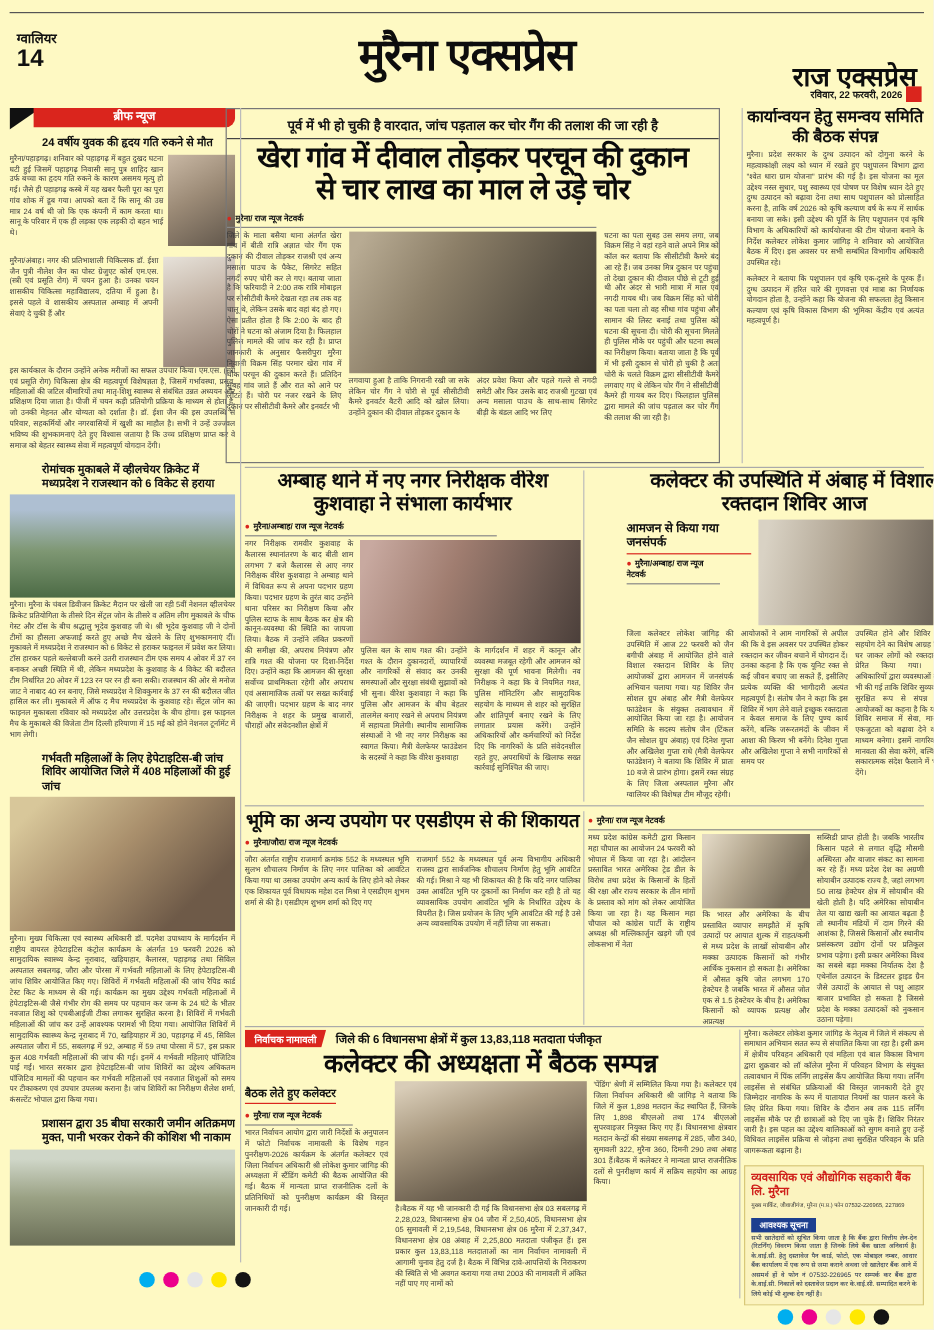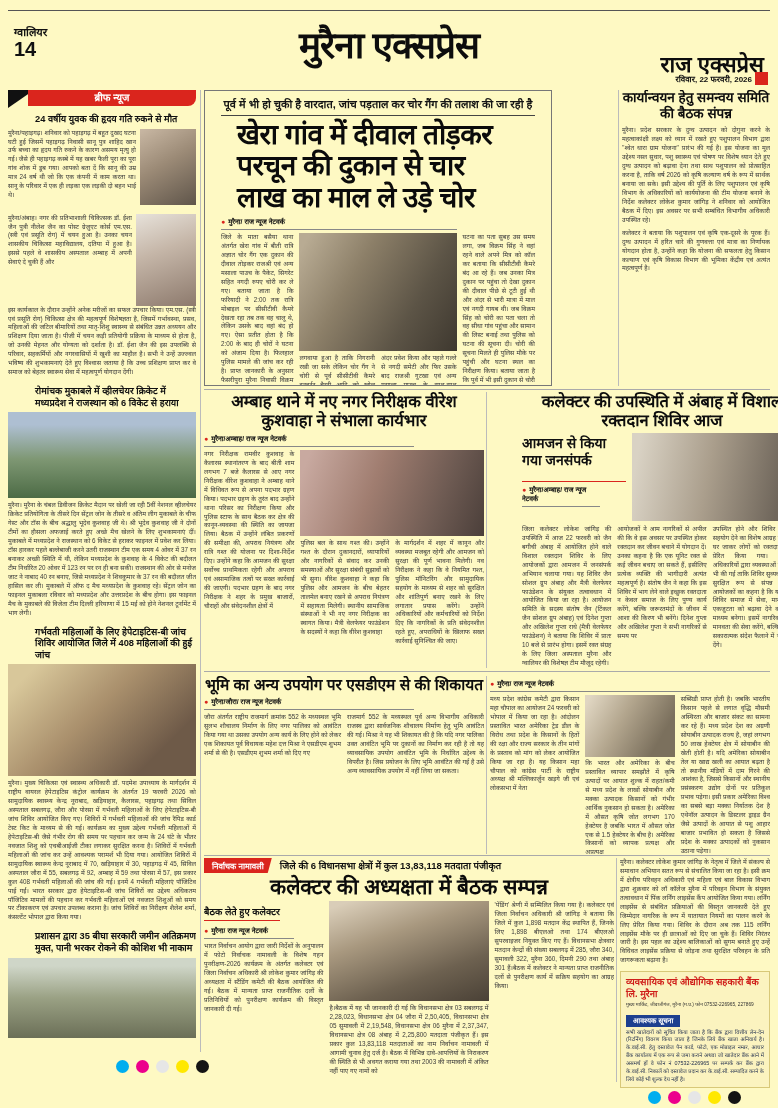--- a/index.html
+++ b/index.html
@@ -41,47 +41,47 @@
   .bhead{font-size:9.3px;font-weight:bold;color:#101010;line-height:1.25;margin-bottom:3px;margin-left:27px;}
   .brow{display:flex;gap:4px;}
   .brow .txt{flex:1;}
   .ph-man{width:56px;height:76px;background:linear-gradient(150deg,#c9b8a4,#9b8a76 45%,#5f554a);}
   .ph-woman{width:60px;height:92px;background:linear-gradient(160deg,#e7e2da,#c5b6a8 40%,#8d7a6d);}
   .ph-wide1{width:100%;height:86px;background:linear-gradient(180deg,#aebfd2 15%,#7e9773 55%,#4c6b45);margin:2px 0 3px;}
   .ph-wide2{width:100%;height:112px;background:linear-gradient(135deg,#d8c79a 10%,#a98f6c 45%,#6e5a48 80%);margin:2px 0 3px;}
   .ph-wide3{width:100%;height:80px;background:linear-gradient(180deg,#cfd6c8 10%,#9aa184 50%,#6b6f57);margin:2px 0 3px;}
 
   
-  .lead{position:absolute;left:204px;top:90px;width:348px;height:296px;border:1px solid #777;
-        box-sizing:border-box;padding:5px 16px;overflow:hidden;}
+  .lead{position:absolute;left:188px;top:90px;width:412px;height:296px;border:1px solid #777;
+        box-sizing:border-box;padding:5px 0;overflow:hidden;}
   .kicker{font-size:11px;font-weight:bold;color:#141414;text-align:center;
           border-bottom:1px solid #444;padding-bottom:4px;margin-bottom:3px;}
-  .lead h1{margin:2px 16px 4px;font-size:28px;line-height:1.12;text-align:left;color:#0b0b0b;
+  .lead h1{margin:2px 16px 4px;font-size:24px;line-height:1.12;text-align:center;color:#0b0b0b;
            font-weight:bold;letter-spacing:-.5px;}
   .lead-body{display:flex;gap:6px;margin-top:3px;}
   .lead-body .c{width:24%;}
   .lead-mid{width:52%;display:flex;flex-direction:column;}
   .ph-lead{width:100%;height:118px;background:linear-gradient(120deg,#b8ab93 5%,#8c7f68 35%,#5c5446 70%,#3e382f);}
   .mini{display:flex;gap:6px;margin-top:3px;}
   .mini .txt{flex:1;}
 
   
   .rtop{position:absolute;left:622px;top:90px;width:148px;height:296px;overflow:hidden;}
   .rtop h2{margin:0 0 4px;font-size:13.5px;line-height:1.2;text-align:center;font-weight:bold;color:#0d0d0d;}
 
   
   .story h2{margin:0 0 2px;font-size:16.5px;line-height:1.18;text-align:center;font-weight:bold;color:#0d0d0d;}
   .ambah{position:absolute;left:204px;top:392px;width:280px;height:276px;overflow:hidden;}
   .ambah-flex{display:flex;gap:6px;}
   .ambah-left{width:33%;}
   .ambah-right{width:67%;}
   .ph-ambah{width:100%;height:86px;background:linear-gradient(110deg,#c8a9a0 5%,#a07d70 40%,#6d5a52 75%,#4b3f3a);margin-bottom:3px;}
   .blood{position:absolute;left:490px;top:392px;width:280px;height:276px;overflow:hidden;margin-left:32px;}
-  .subhead{font-size:14px;font-weight:bold;color:#101010;border-bottom:1.5px solid #da251d;
-           padding-bottom:12px;margin:2px 0 2px;line-height:1.2;}
+  .subhead{font-size:10px;font-weight:bold;color:#101010;border-bottom:1.5px solid #da251d;
+           padding-bottom:2px;margin:2px 0 2px;line-height:1.2;}
   .blood-top{display:flex;gap:6px;}
   .blood-topL{width:38%;}
   .ph-blood{width:62%;height:88px;background:linear-gradient(100deg,#d9d2c4 5%,#aa9e8c 45%,#6f665b 85%);}
   .blood-cols{margin-top:4px;}
 
   
   .land{position:absolute;left:204px;top:676px;width:280px;height:178px;overflow:hidden;}
   .trade{position:absolute;left:490px;top:676px;width:280px;height:178px;overflow:hidden;}
   .trade h2,.land h2{font-size:15.5px;}
   .trade-flex{display:flex;gap:6px;}

